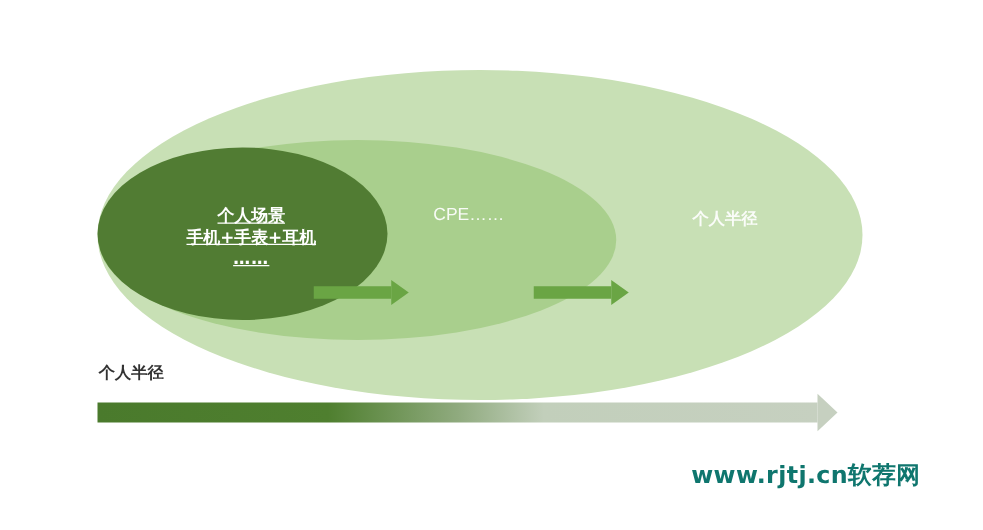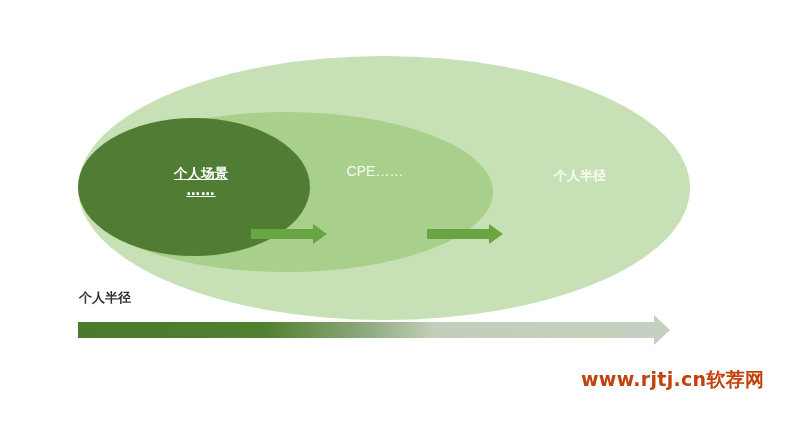--- a/index.html
+++ b/index.html
@@ -6,22 +6,22 @@
     body { width: 786px; height: 424px; position: relative; overflow: hidden;
            font-family: "DejaVu Sans", "Liberation Sans", sans-serif; }
     .canvas { position: absolute; left: 0; top: 0; width: 786px; height: 424px; }
     .label { position: absolute; color: #ffffff; text-align: center; font-weight: bold; line-height: 1.25; }
     .label-personal { left: 116px; top: 165px; width: 170px; font-size: 13.5px; text-decoration: underline; }
     .label-personal .dots { letter-spacing: 1px; }
     .label-vertical { left: 320px; top: 163px; width: 110px; font-size: 13px; opacity: 0.92; }
     .label-vertical .line2, .label-fusion .line2 { font-weight: normal; font-family: "Liberation Sans", sans-serif; font-size: 14px; }
     .label-fusion { left: 515px; top: 168px; width: 130px; font-size: 13px; opacity: 0.92; }
     .axis-label { position: absolute; left: 79px; top: 289px; font-size: 13px; font-weight: bold; color: #333333; text-align: right; }
-    .watermark { position: absolute; left: 553px; top: 367px; font-size: 19px; font-weight: bold; color: #c2410c;
-                 font-family: "DejaVu Sans", sans-serif; letter-spacing: 0.3px; margin-left: 28px; }
+    .watermark { position: absolute; left: 553px; top: 367px; font-size: 19px; font-weight: bold; color: #0f766e;
+                 font-family: "DejaVu Sans", sans-serif; letter-spacing: 0.3px; }
   </style>
 </head>
 <body>
 
 <svg class="canvas" viewBox="0 0 786 424" xmlns="http://www.w3.org/2000/svg">
   <defs>
     <linearGradient id="axisGrad" x1="0" y1="0" x2="1" y2="0">
       <stop offset="0" stop-color="#4a7a2c"></stop>
       <stop offset="0.32" stop-color="#4f7f2f"></stop>
       <stop offset="0.5" stop-color="#8faa7e"></stop>
@@ -47,20 +47,21 @@
   </g>
 
   <g>
     <rect x="78" y="322" width="576" height="16" fill="url(#axisGrad)"></rect>
     <polygon points="654,315 670,330 654,345" fill="#c6d0c0"></polygon>
   </g>
 </svg>
 
 <div class="label label-personal">
   <div>个人场景</div>
+  <div>手机+手表+耳机</div>
   <div class="dots">……</div>
 </div>
 
 <div class="label label-vertical">
   <div class="line2">CPE……</div>
 </div>
 
 <div class="label label-fusion">
   <div>个人半径</div>
 </div>

